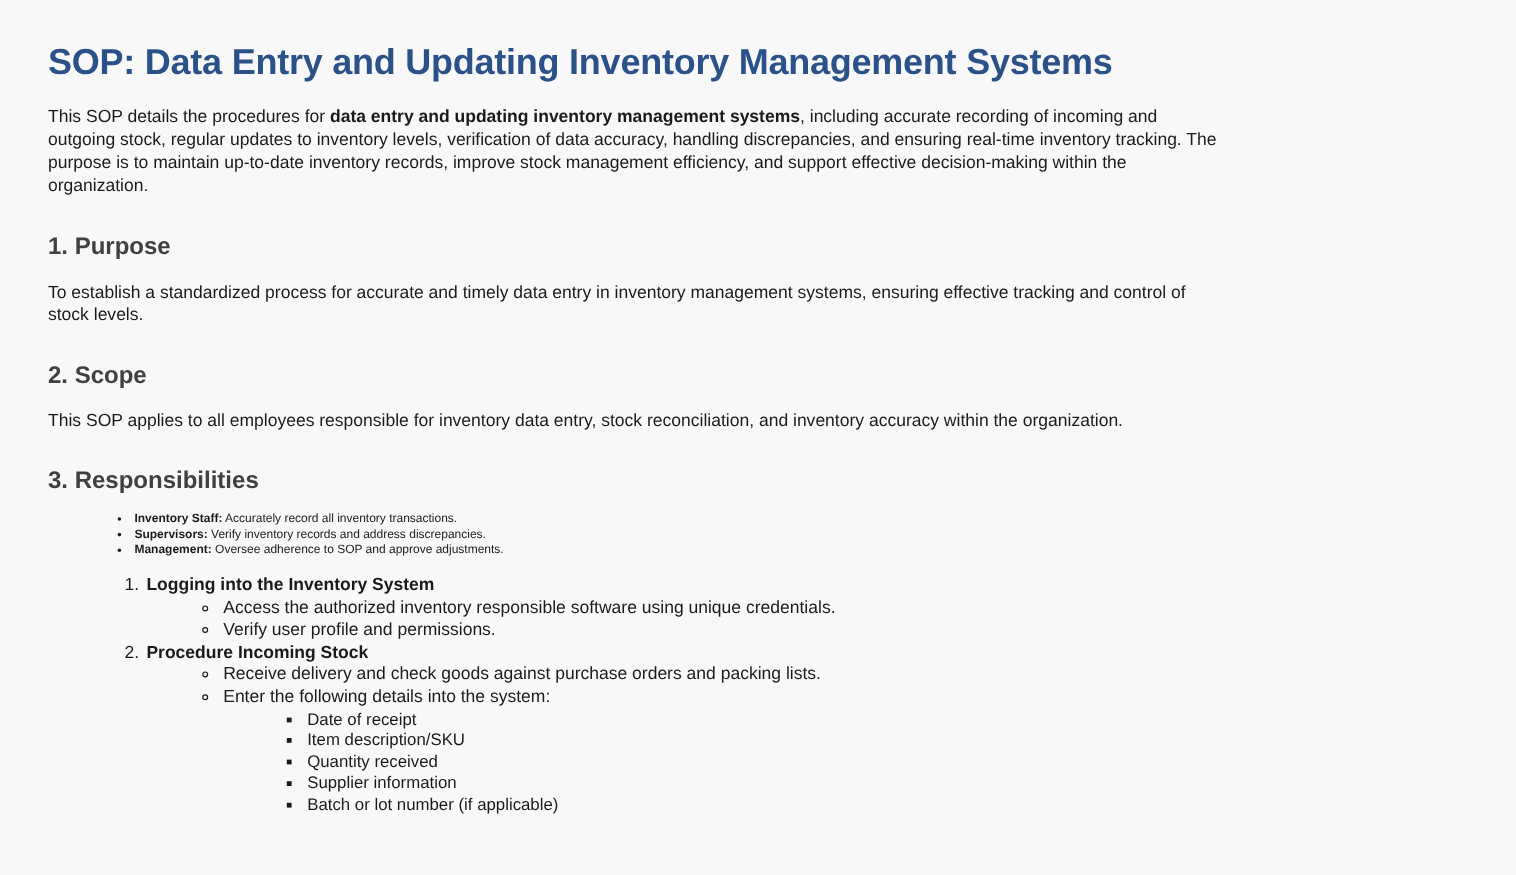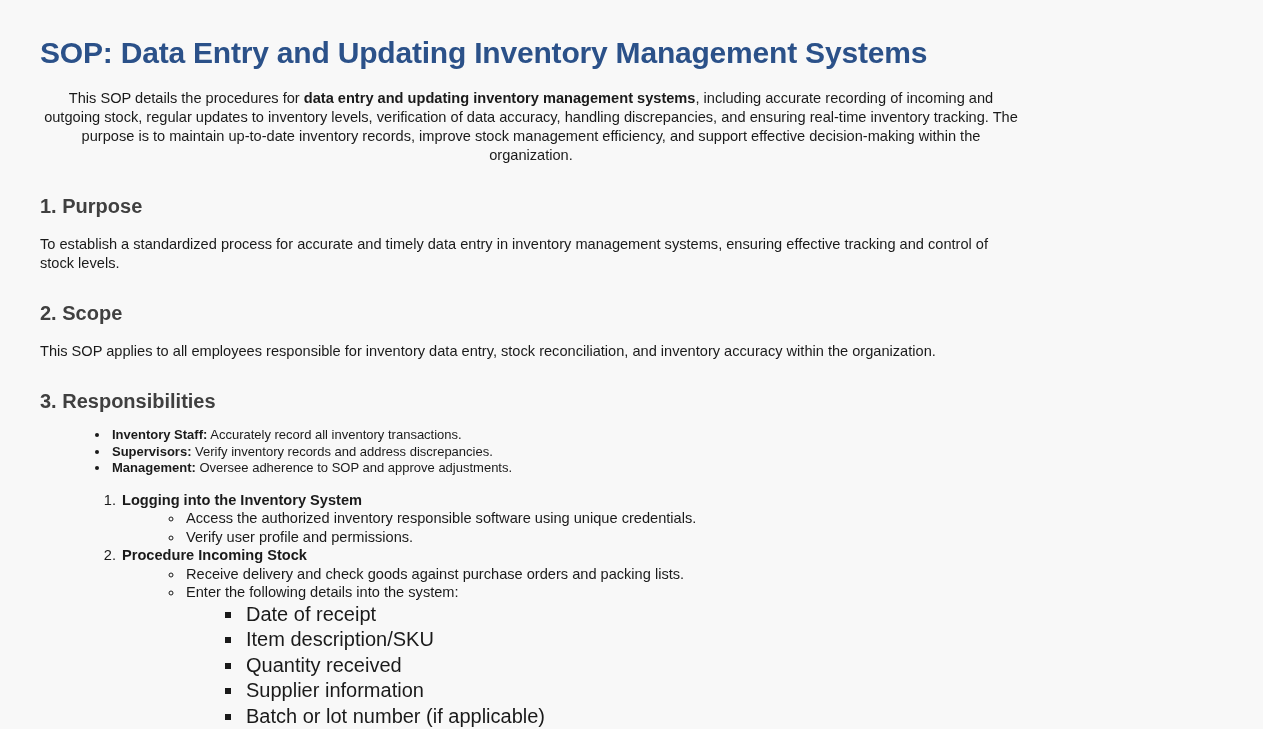--- a/index.html
+++ b/index.html
@@ -41,31 +41,30 @@
 
   p.body-text {
     font-size: 14.6px;
     line-height: 1.32;
     margin: 17px 0 0 0;
     color: #1a1a1a;
   }
 
   p.intro {
     margin-top: 0;
-    text-align: center;
   }
 
   
   ul.resp-list {
     margin: 14px 0 0 0;
     padding-left: 70px;
     list-style-type: disc;
   }
   ul.resp-list > li {
-    font-size: 13px;
+    font-size: 10px;
     line-height: 1.27;
     margin: 0;
     padding-left: 2px;
   }
 
   
   ol.proc-list {
     margin: 14px 0 0 0;
     padding-left: 80px;
     list-style-type: decimal;
@@ -92,23 +91,24 @@
     font-weight: normal;
     padding-left: 2px;
   }
 
   ul.subsub-list {
     margin: 0;
     padding-left: 58px;
     list-style-type: square;
   }
   ul.subsub-list > li {
-    font-size: 20px;
+    font-size: 14px;
     line-height: 1.27;
     padding-left: 2px;
+    margin-left: 10px;
   }
 
   b, strong { font-weight: bold; }
 </style>
 </head>
 <body>
 
 <div class="page">
 
   <h1 class="doc-title">SOP: Data Entry and Updating Inventory Management Systems</h1>

